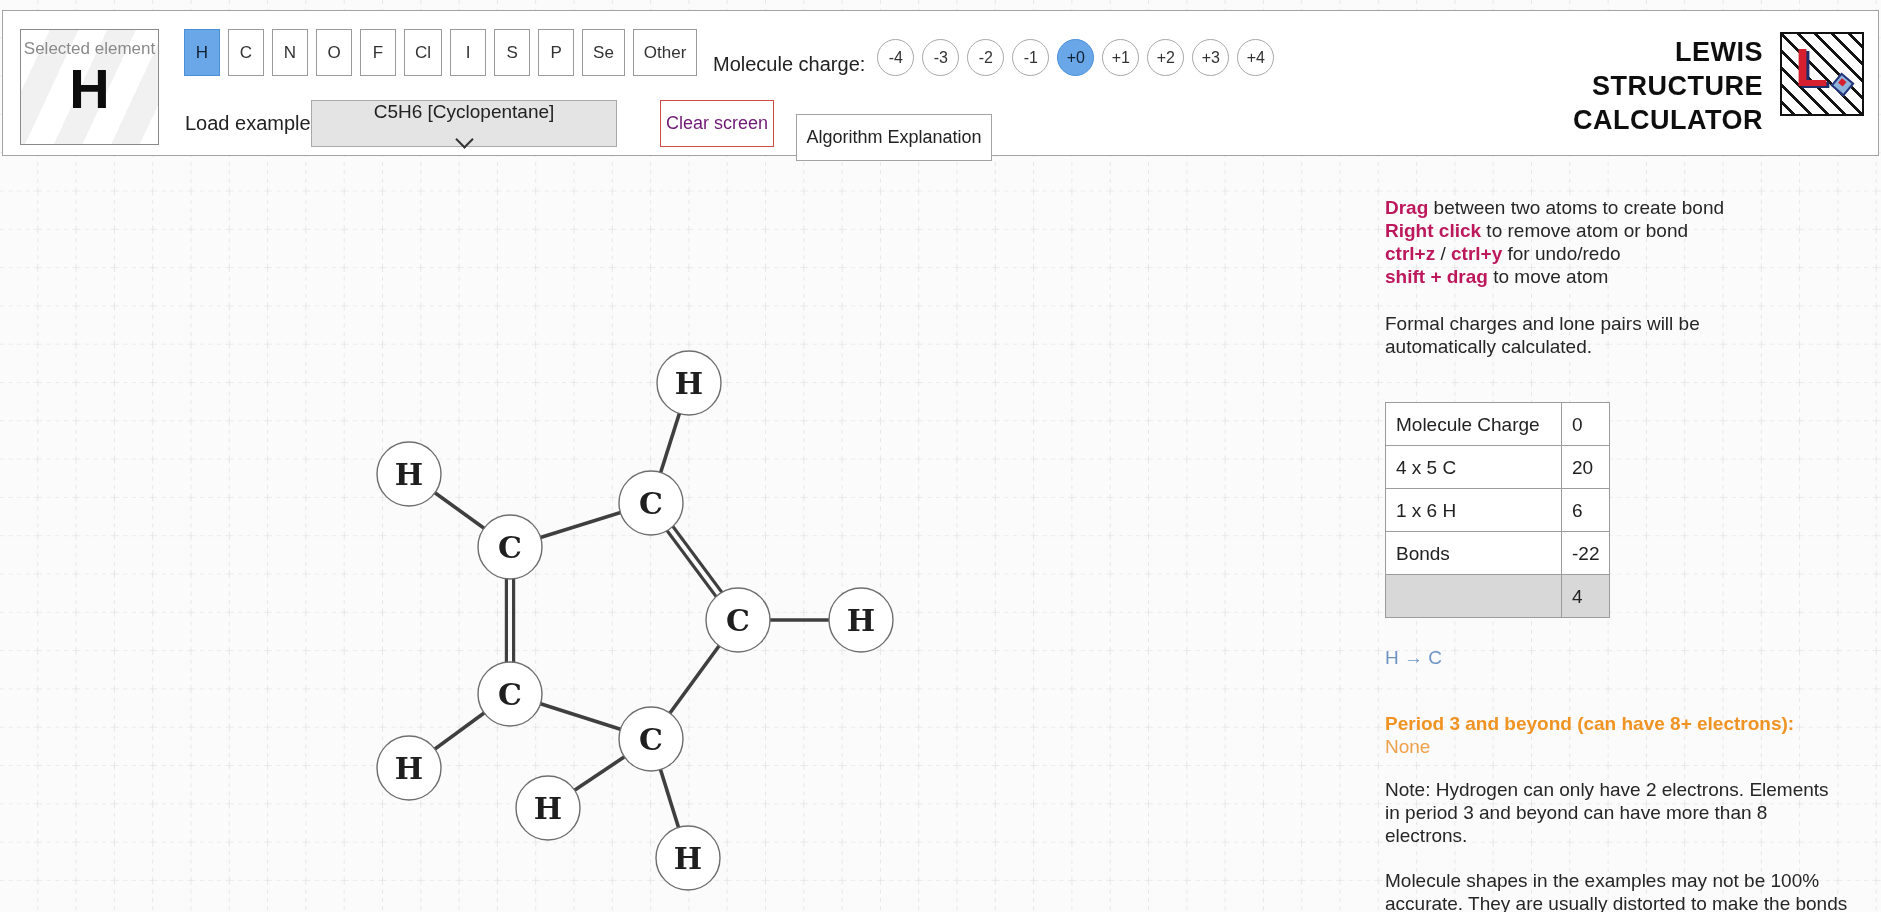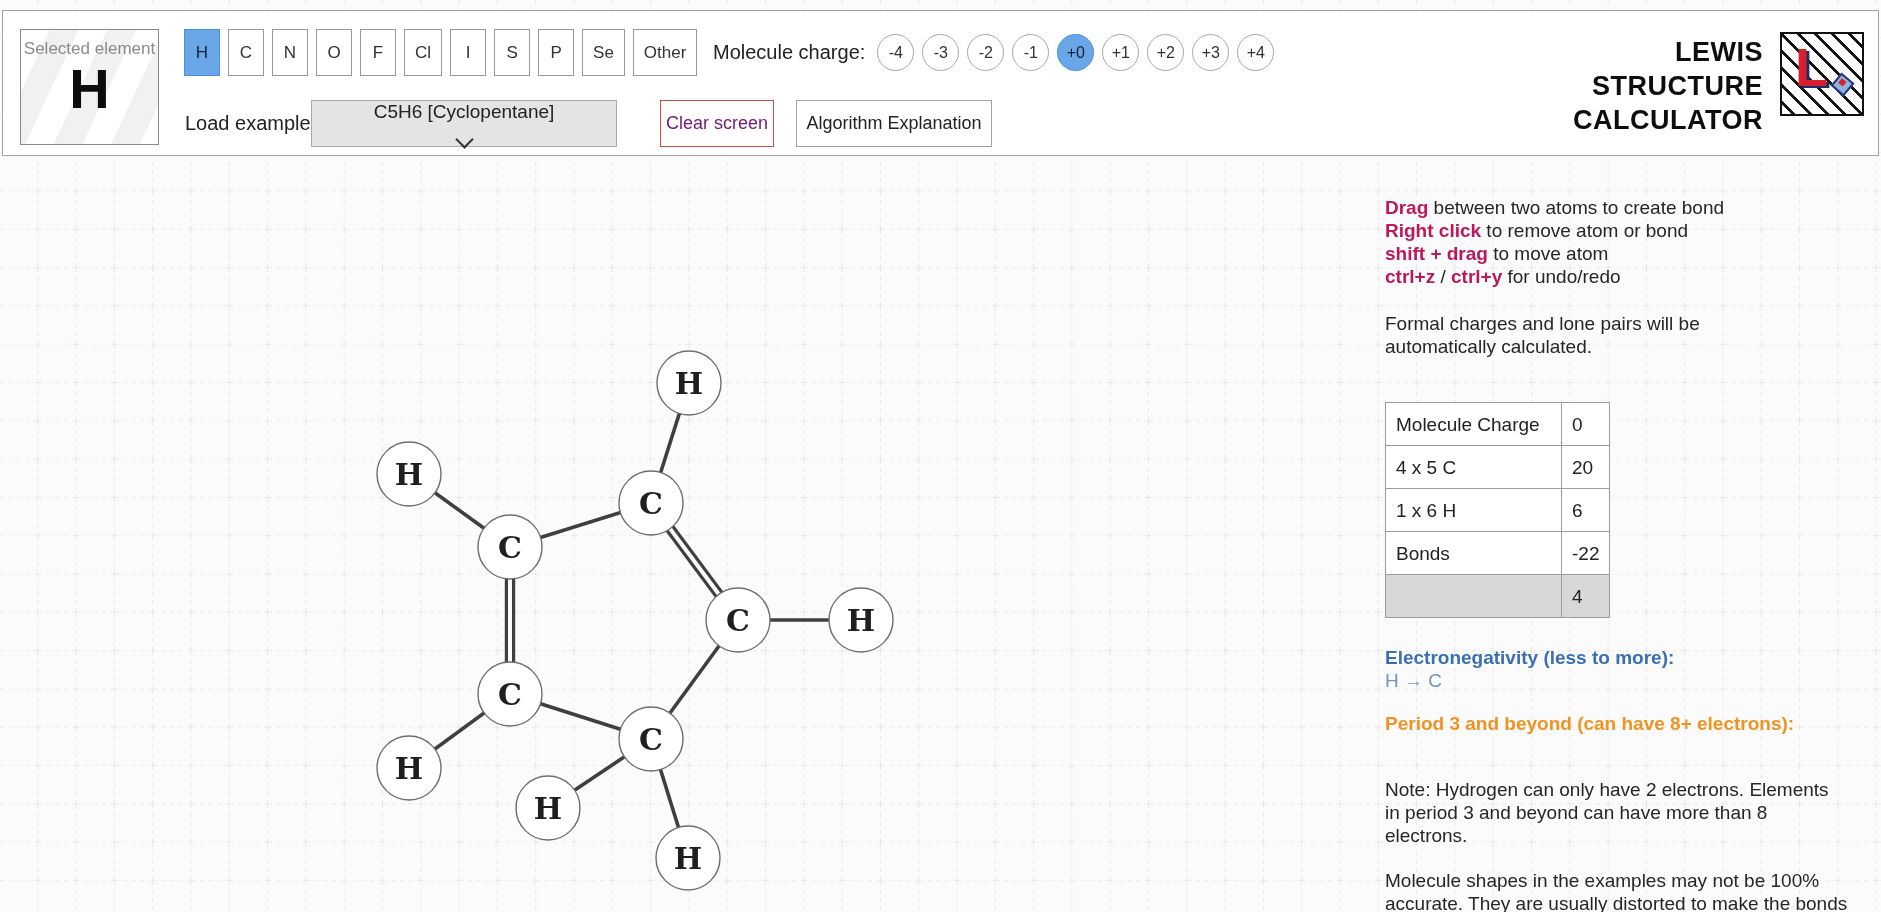--- a/index.html
+++ b/index.html
@@ -27,21 +27,21 @@
 
   .elements{position:absolute;left:181px;top:18px;height:47px;display:flex;gap:8px;}
   .el-btn{
     height:47px;min-width:36px;padding:0 10px;box-sizing:border-box;
     background:#fff;border:1px solid #9a9a9a;
     display:flex;align-items:center;justify-content:center;
     font-size:17px;color:#333;
   }
   .el-btn.sel{background:#6aa7e8;border-color:#4a90d9;color:#123;}
 
-  .charge-row{position:absolute;left:710px;top:18px;height:47px;display:flex;align-items:center;gap:8px;}
+  .charge-row{position:absolute;left:710px;top:18px;height:47px;display:flex;align-items:flex-end;gap:8px;}
   .charge-label{font-size:20px;color:#222;margin-right:4px;white-space:nowrap;}
   .chg-btn{
     width:37px;height:37px;border-radius:50%;box-sizing:border-box;
     background:#fff;border:1px solid #a8a8a8;
     display:flex;align-items:center;justify-content:center;
     font-size:16px;color:#333;
   }
   .chg-btn.sel{background:#6aa7e8;border-color:#4a90d9;color:#123;}
 
   .load-label{position:absolute;left:182px;top:89px;height:47px;display:flex;align-items:center;font-size:20px;color:#222;}
@@ -51,21 +51,21 @@
     display:flex;align-items:center;font-size:19px;color:#222;
     padding:0 14px;justify-content:space-between;flex-direction:column;
   }
   .chev{width:11px;height:11px;border-right:2px solid #333;border-bottom:2px solid #333;
     transform:rotate(45deg);margin-top:-6px;flex:none;}
   .btn{
     position:absolute;top:89px;height:47px;box-sizing:border-box;background:#fff;
     display:flex;align-items:center;justify-content:center;font-size:18px;
   }
   .btn-clear{left:657px;width:114px;border:1px solid #cf4a44;color:#701a75;}
-  .btn-algo{left:793px;width:196px;border:1px solid #a3a3a3;color:#222;}
+  .btn-algo{left:793px;width:196px;border:1px solid #a3a3a3;color:#222;margin-top:14px;}
 
   .title{
     position:absolute;left:1490px;top:24px;width:270px;text-align:right;
     font-size:27px;font-weight:700;line-height:34px;color:#0e0e0e;letter-spacing:.5px;
   }
   .logo{
     position:absolute;left:1777px;top:21px;width:84px;height:84px;box-sizing:border-box;
     border:2px solid #111;background:#fff;overflow:hidden;
   }
   .logo .hatch{position:absolute;left:-10px;top:-10px;right:-10px;bottom:-10px;
@@ -237,22 +237,22 @@
     <div class="logo-l">L</div>
     <div class="cube">
       <div class="cube-dot"></div>
     </div>
   </div>
 </div>
 
 <div class="sidebar-block blk-instr" id="instructions">
     <div class="instr-line"><b>Drag</b><span> between two atoms to create bond</span></div>
     <div class="instr-line"><b>Right click</b><span> to remove atom or bond</span></div>
+    <div class="instr-line"><b>ctrl+z</b><span> / </span><b>ctrl+y</b><span> for undo/redo</span></div>
     <div class="instr-line"><b>shift + drag</b><span> to move atom</span></div>
-    <div class="instr-line"><b>ctrl+z</b><span> / </span><b>ctrl+y</b><span> for undo/redo</span></div>
   </div>
 
 <div class="sidebar-block blk-formal pre">Formal charges and lone pairs will be
 automatically calculated.</div>
 
 <div class="sidebar-block blk-table">
   <table class="etable">
     <tbody id="etable-body">
         <tr>
           <td class="c1">Molecule Charge</td>
@@ -272,26 +272,26 @@
         </tr>
         <tr class="grey">
           <td class="c1"></td>
           <td class="c2">4</td>
         </tr>
       </tbody>
   </table>
 </div>
 
 <div class="sidebar-block blk-en">
-  <div class="en-head">Electronegativity (less to more):</div>
   <div class="en-val">H → C</div>
 </div>
 
 <div class="sidebar-block blk-period">
   <div class="pd-head">Period 3 and beyond (can have 8+ electrons):</div>
+  <div class="pd-val">None</div>
 </div>
 
 <div class="sidebar-block blk-note pre">Note: Hydrogen can only have 2 electrons. Elements
 in period 3 and beyond can have more than 8
 electrons.</div>
 
 <div class="sidebar-block blk-shapes pre">Molecule shapes in the examples may not be 100%
 accurate. They are usually distorted to make the bonds</div>
 
 </body></html>

